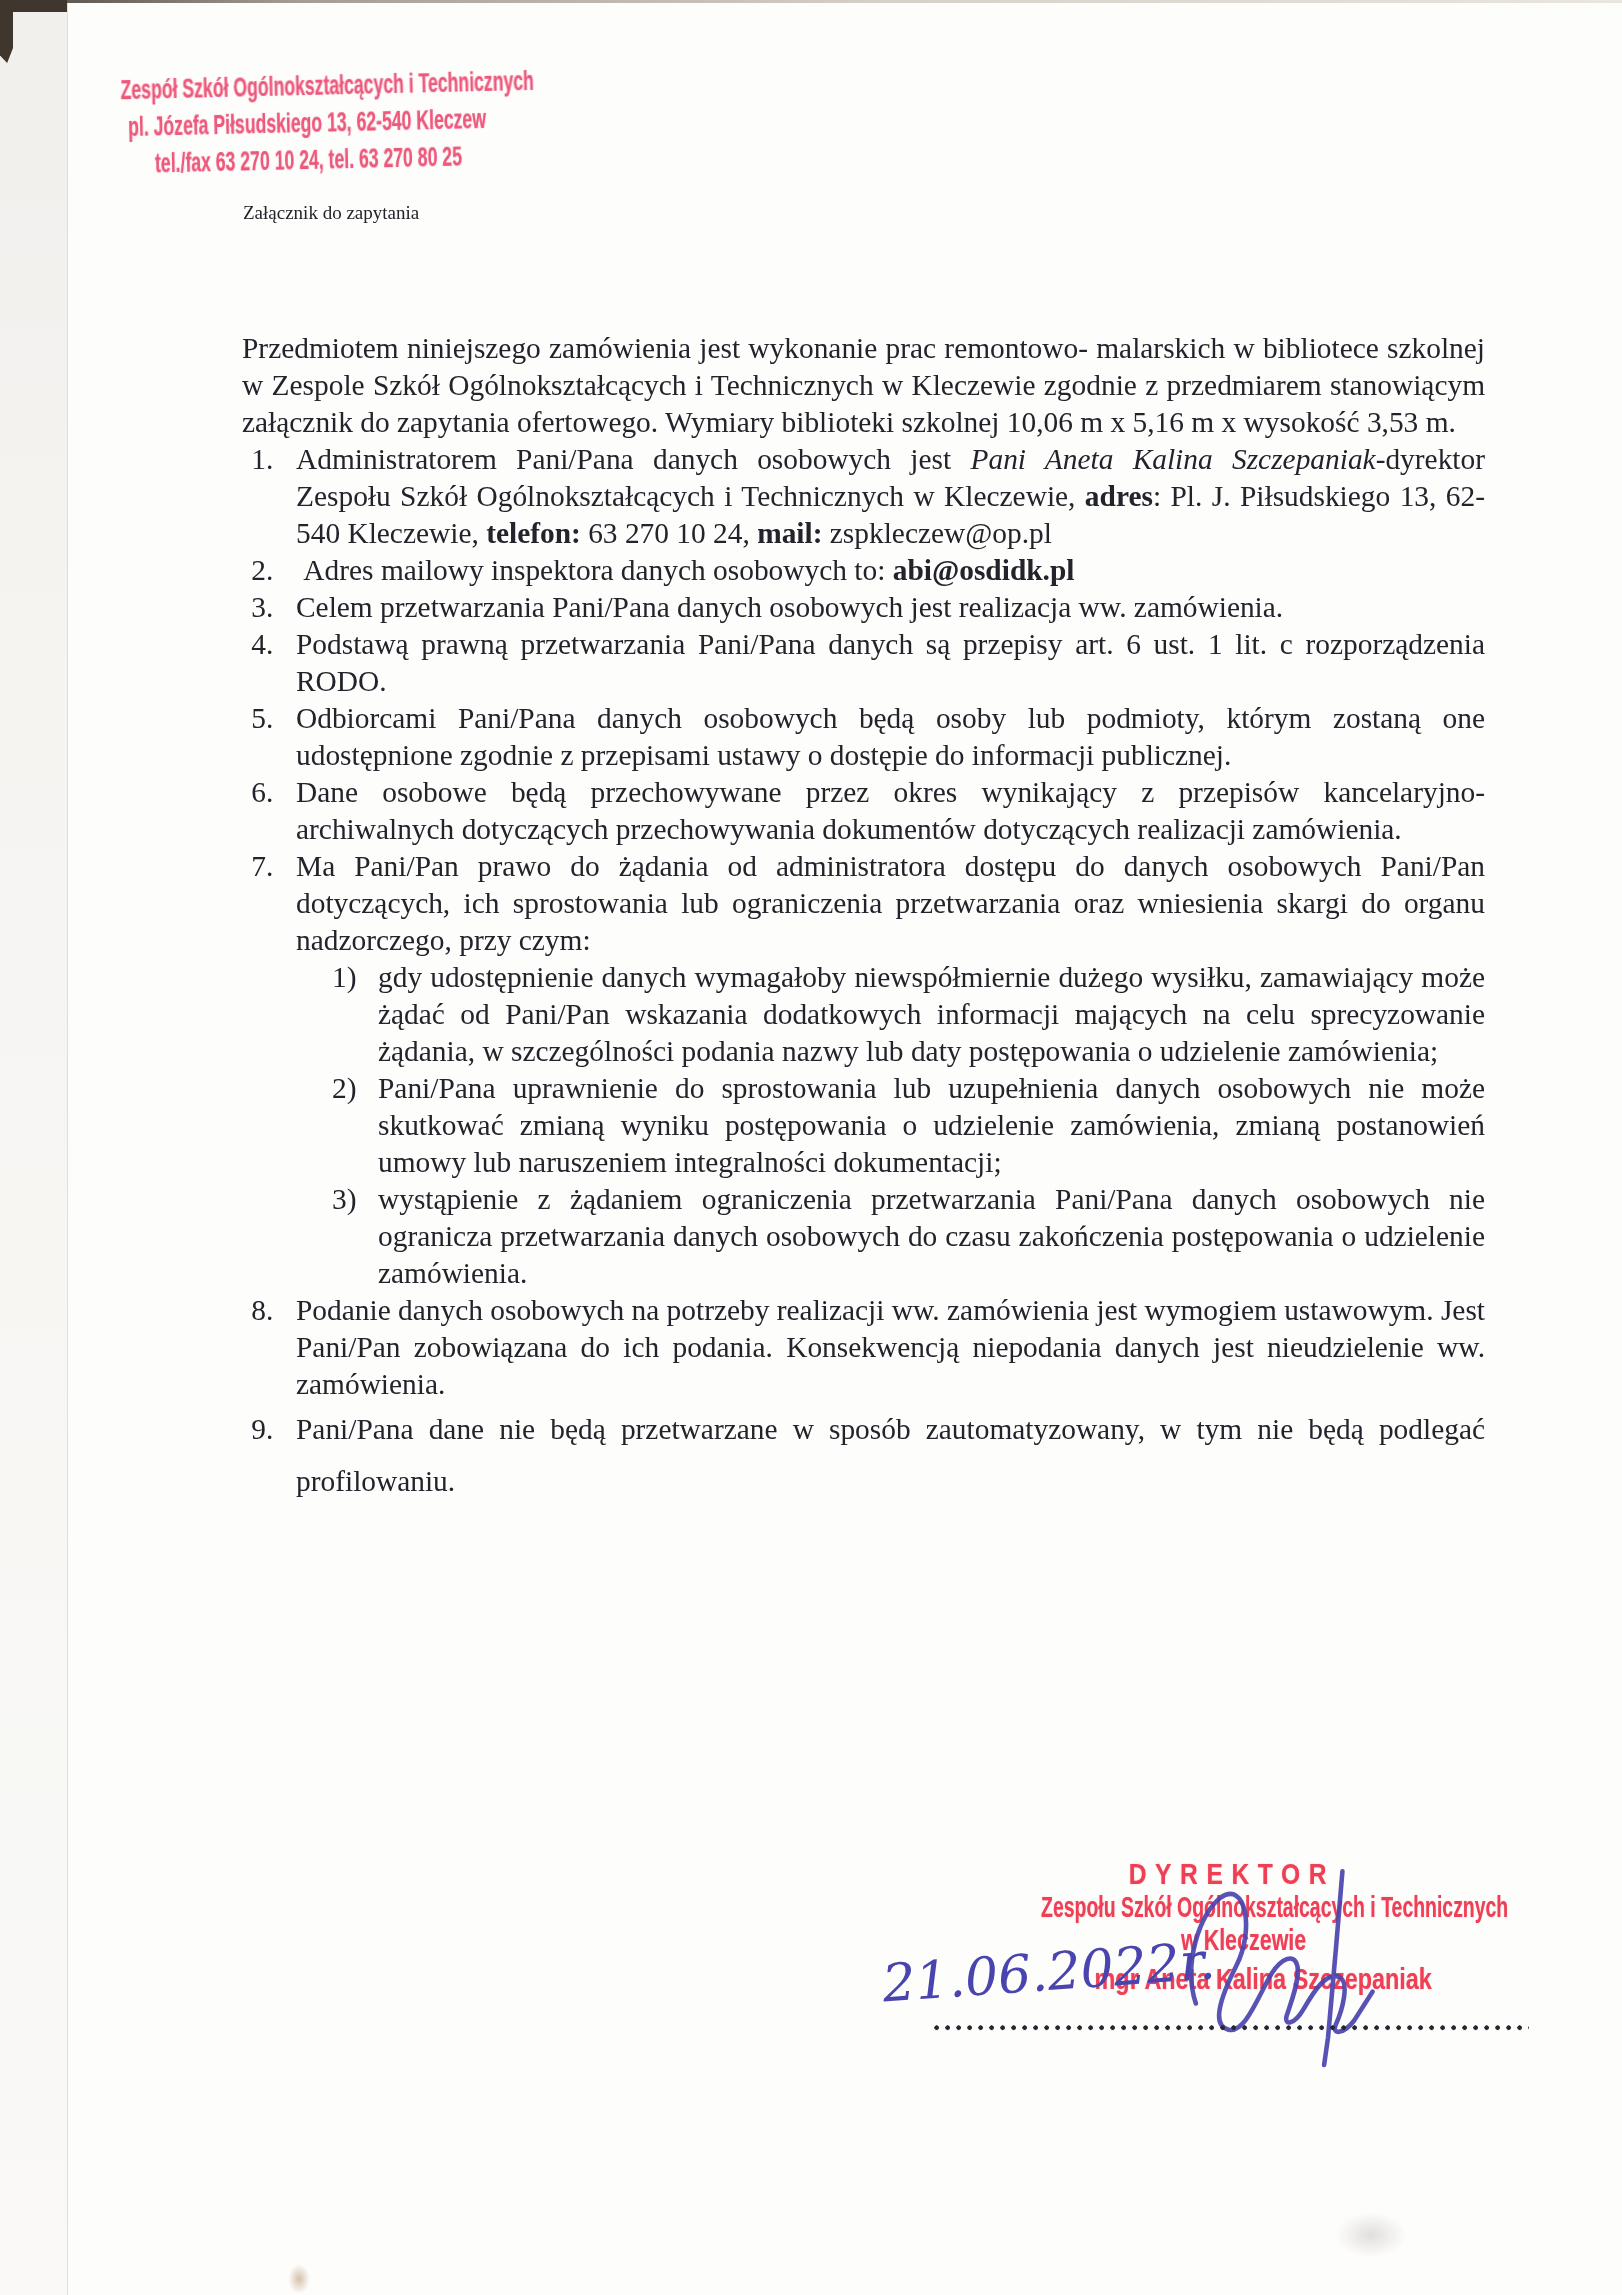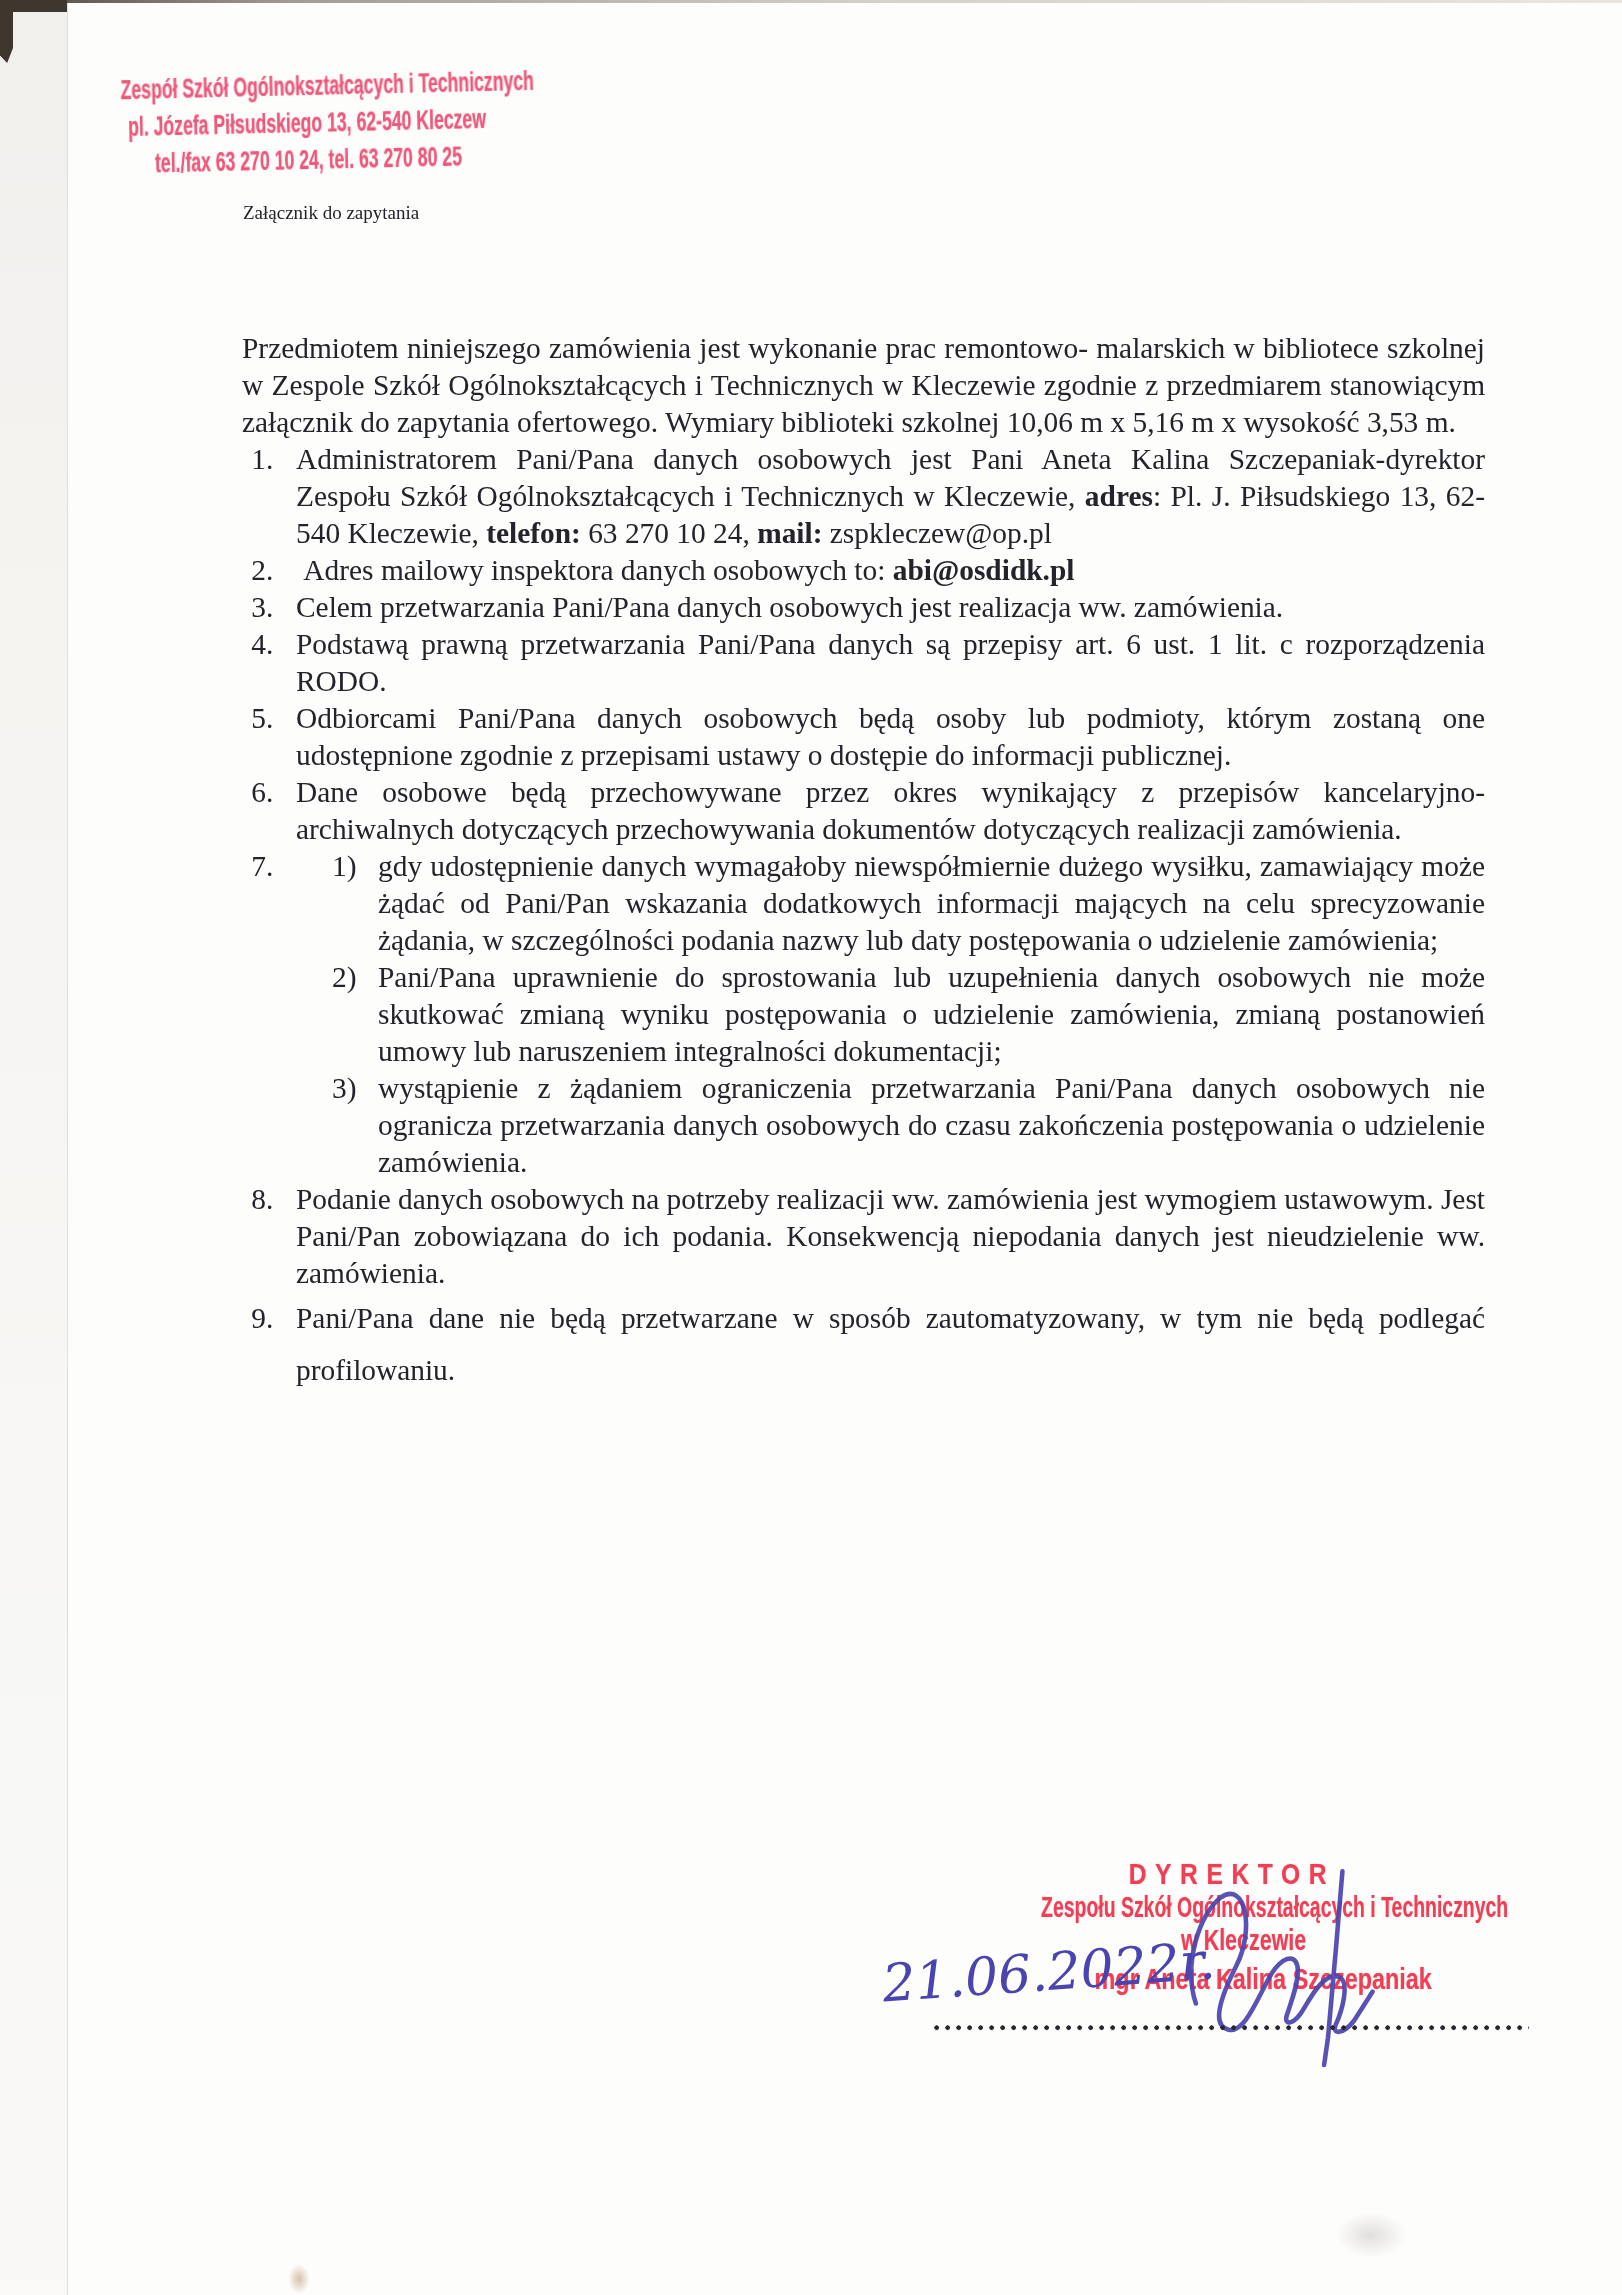--- a/index.html
+++ b/index.html
@@ -42,21 +42,21 @@
   
   .attachment-note{position:absolute;left:243px;top:202px;font-size:19px;}
   .doc-title{position:absolute;left:242px;top:259px;width:1243px;text-align:center;
     font-size:35px;font-weight:bold;letter-spacing:0.7px;}
   
   .content{position:absolute;left:242px;top:330px;width:1243px;
     font-size:29.4px;line-height:37px;text-align:justify;}
   .content p{margin:0;}
   .subject{font-weight:normal;}
   .seg-bold{font-weight:bold;}
-  .seg-italic{}
+  .seg-italic{font-style:italic;}
   .li{position:relative;padding-left:54px;}
   .li>.num{position:absolute;left:9.2px;top:0;}
   .sli{position:relative;padding-left:82px;}
   .sli>.num{position:absolute;left:36px;top:0;}
   .loose{line-height:52px;}
   .closing{position:absolute;left:242px;top:1742px;width:1243px;
     font-size:29.4px;line-height:37px;text-align:justify;}
   
   .sig-stamp{position:absolute;left:910px;top:1857px;width:628px;text-align:center;
     font-family:Liberation Sans, sans-serif;font-weight:bold;color:var(--stamp-red);
@@ -121,20 +121,21 @@
     <div class="li">
       <span class="num">5.</span>
       <div><span>Odbiorcami Pani/Pana danych osobowych będą osoby lub podmioty, którym zostaną one udostępnione zgodnie z przepisami ustawy o dostępie do informacji publicznej.</span></div>
     </div>
     <div class="li">
       <span class="num">6.</span>
       <div><span>Dane osobowe będą przechowywane przez okres wynikający z przepisów kancelaryjno-archiwalnych dotyczących przechowywania dokumentów dotyczących realizacji zamówienia.</span></div>
     </div>
     <div class="li">
       <span class="num">7.</span>
+      <div><span>Ma Pani/Pan prawo do żądania od administratora dostępu do danych osobowych Pani/Pan dotyczących, ich sprostowania lub ograniczenia przetwarzania oraz wniesienia skargi do organu nadzorczego, przy czym:</span></div>
       <div class="sli">
         <span class="num">1)</span>
         <div><span>gdy udostępnienie danych wymagałoby niewspółmiernie dużego wysiłku, zamawiający może żądać od Pani/Pan wskazania dodatkowych informacji mających na celu sprecyzowanie żądania, w szczególności podania nazwy lub daty postępowania o udzielenie zamówienia;</span></div>
       </div>
       <div class="sli">
         <span class="num">2)</span>
         <div><span>Pani/Pana uprawnienie do sprostowania lub uzupełnienia danych osobowych nie może skutkować zmianą wyniku postępowania o udzielenie zamówienia, zmianą postanowień umowy lub naruszeniem integralności dokumentacji;</span></div>
       </div>
       <div class="sli">
         <span class="num">3)</span>

